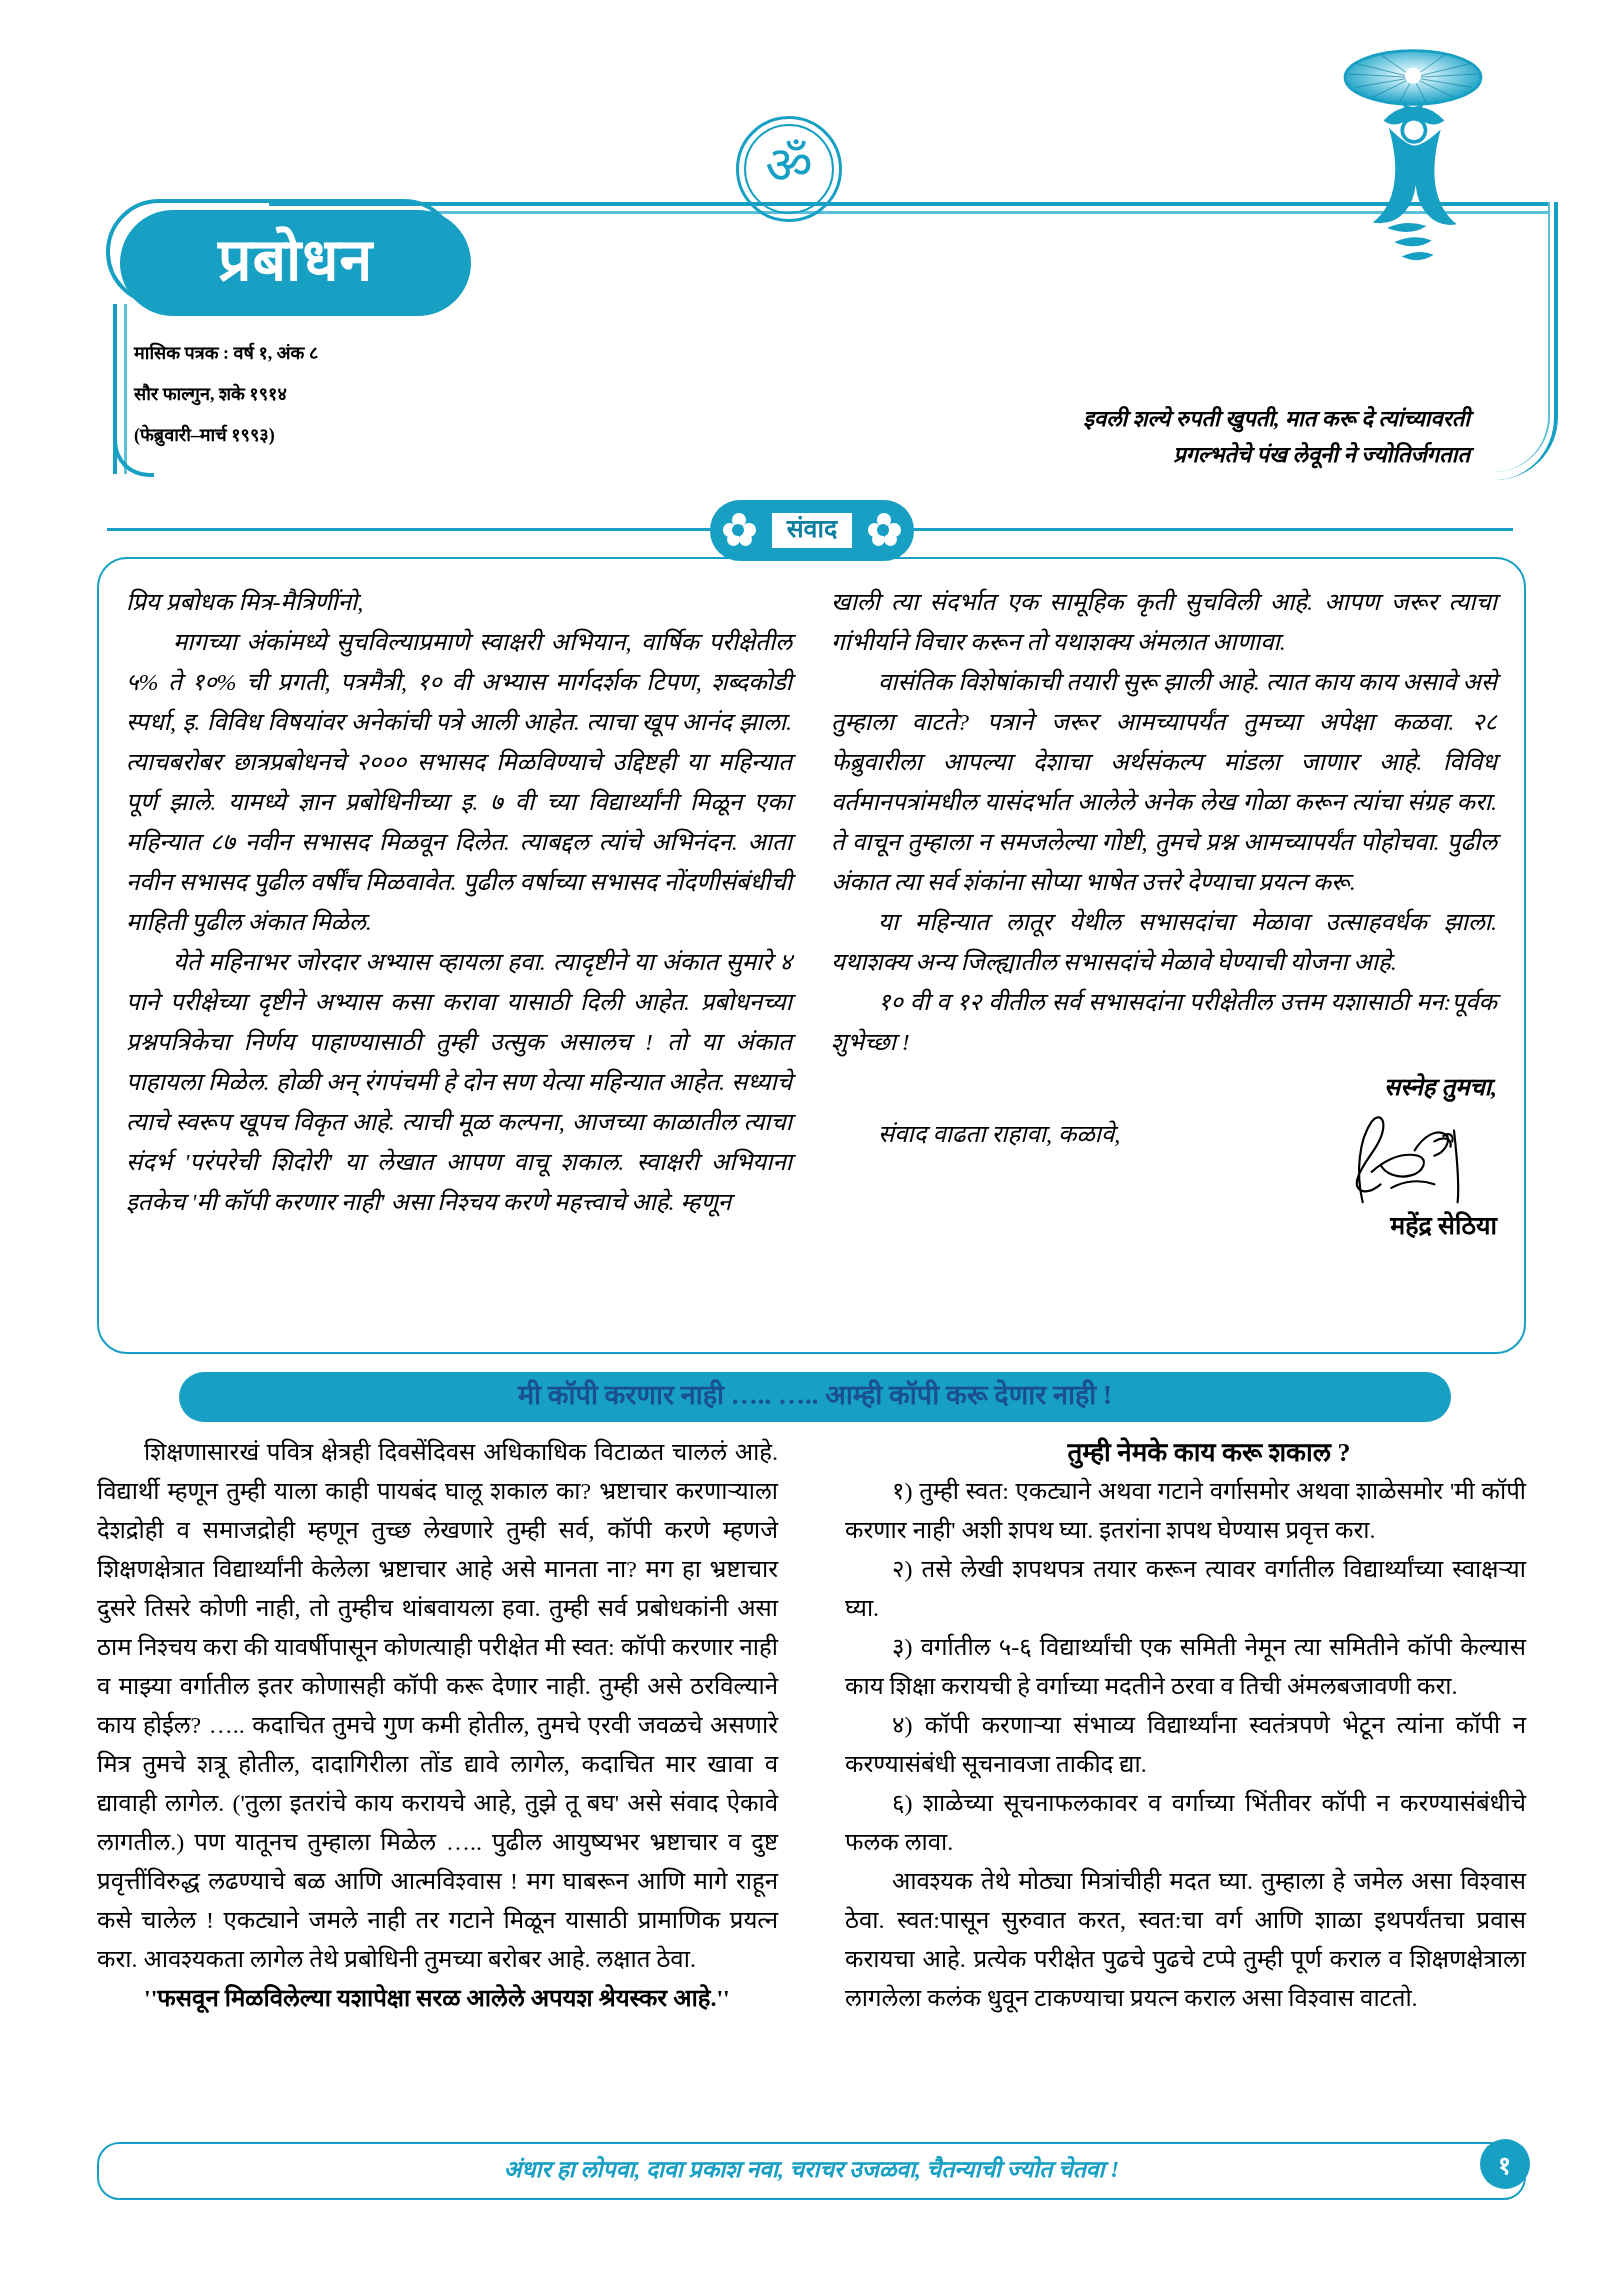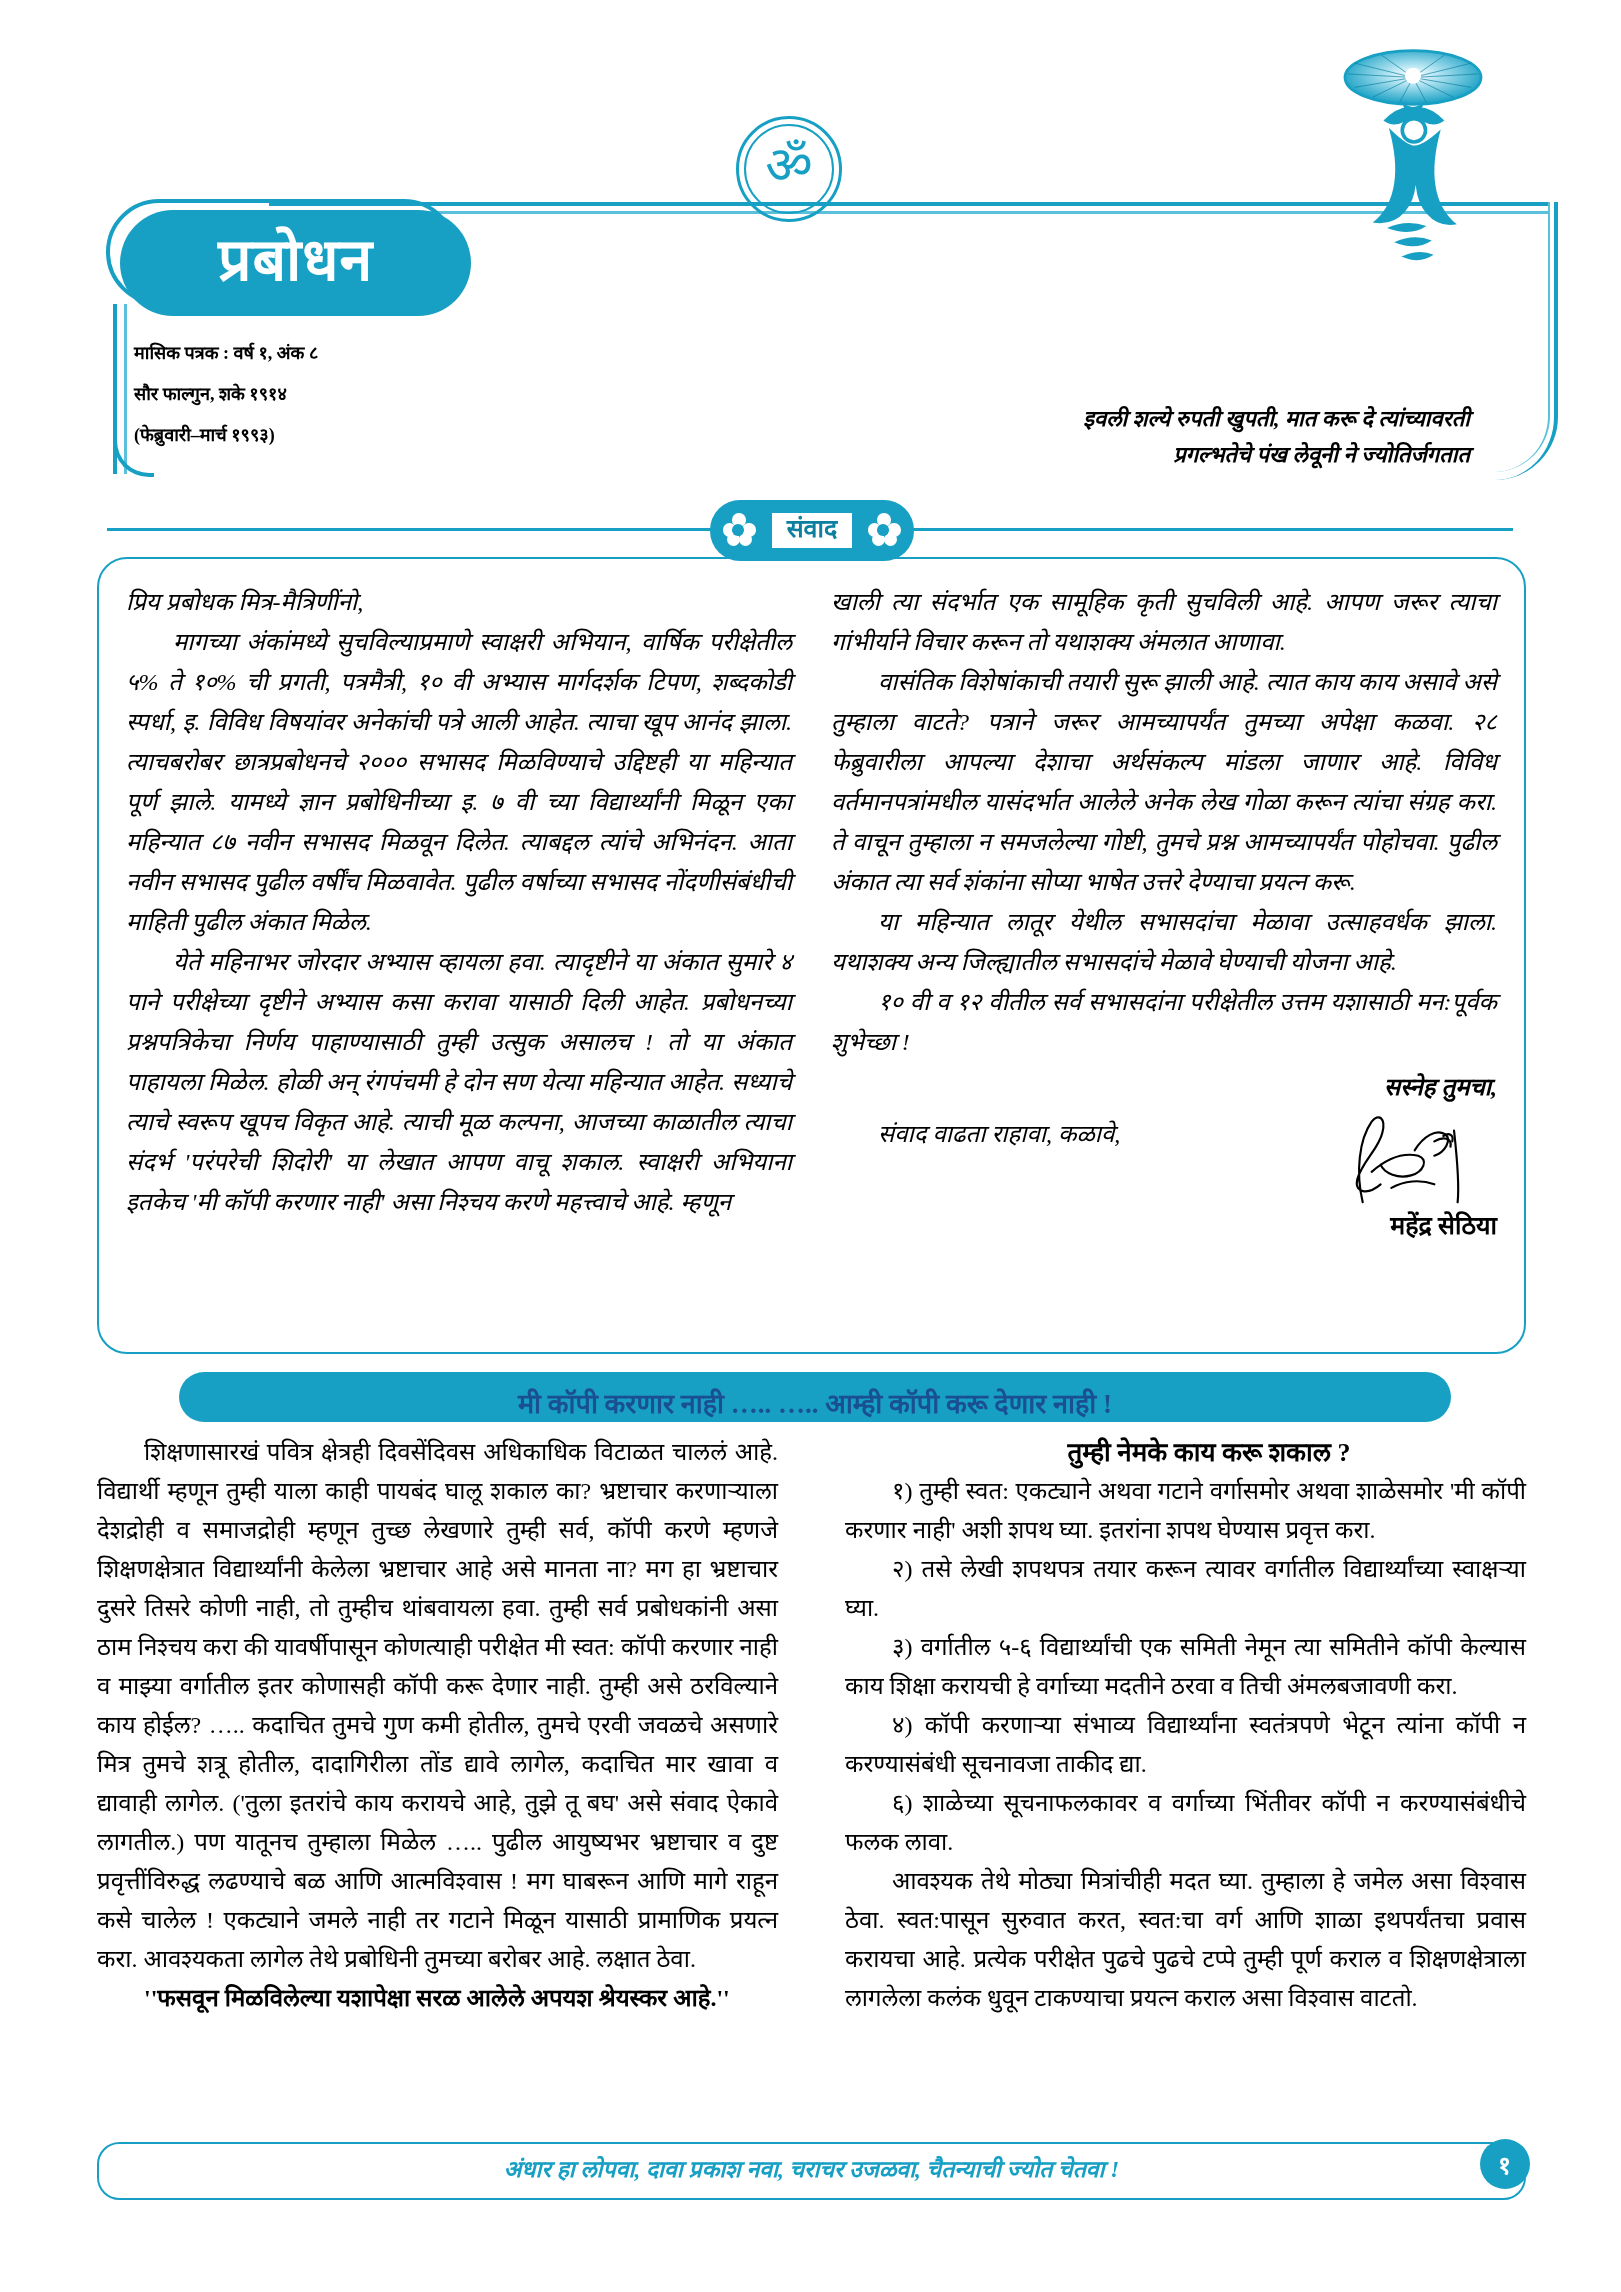--- a/index.html
+++ b/index.html
@@ -319,21 +319,21 @@
   
   .copy-banner {
     position: absolute;
     left: 179px;
     top: 1372px;
     width: 1272px;
     height: 50px;
     background: #17a0c4;
     border-radius: 25px;
     display: flex;
-    align-items: flex-end;
+    align-items: center;
     justify-content: center;
   }
   .copy-banner-text {
     color: #1a4f93;
     font-size: 27px;
     font-weight: 700;
     font-family: "Liberation Serif", "DejaVu Serif", serif;
     line-height: 1;
     padding-bottom: 3.6px;
     white-space: nowrap;

